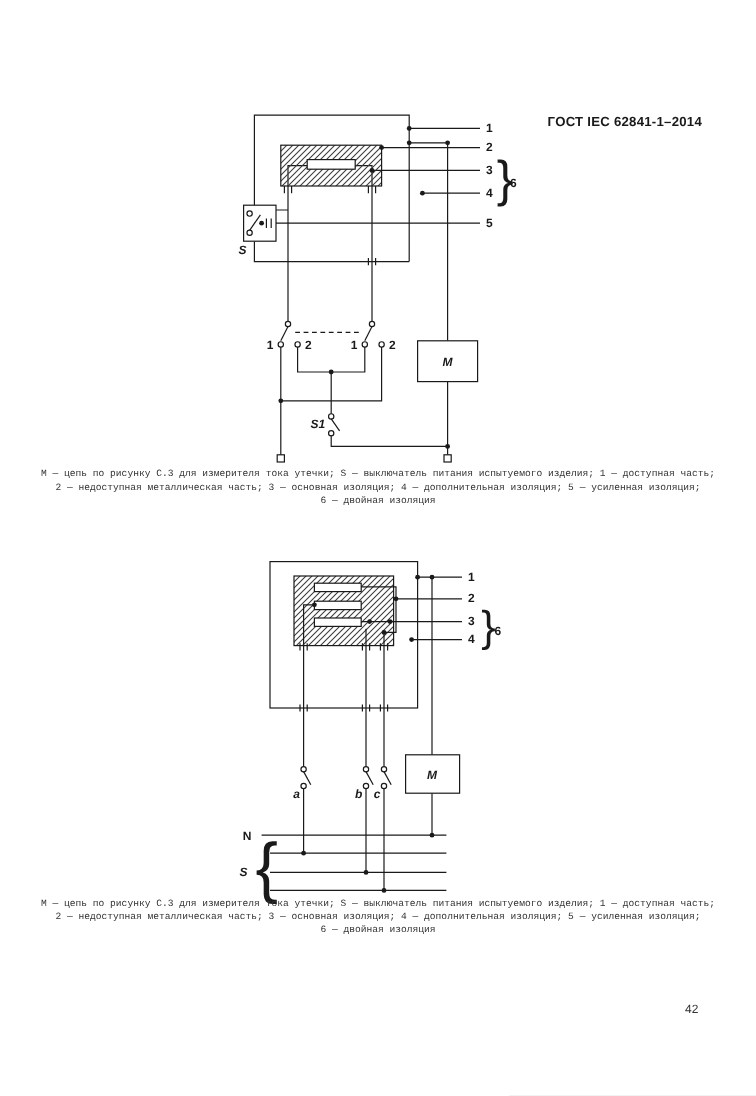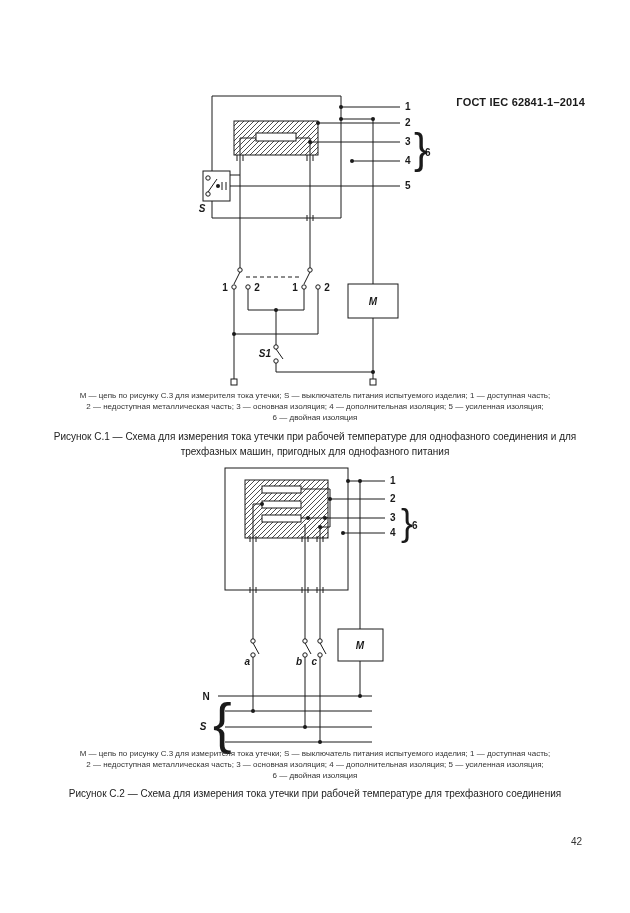--- a/index.html
+++ b/index.html
@@ -10,21 +10,21 @@
   }
   .hdr{
     position:absolute;top:56px;right:45px;font-size:11px;font-weight:bold;
     letter-spacing:.2px;
     margin-top:40px;
   }
   .legend{
     position:absolute;left:15px;width:600px;text-align:center;
     font-size:8px;line-height:11px;color:#333;
   }
-  .legend div{white-space:nowrap;}
+  .legend div{white-space:nowrap;font-family:Liberation Mono, monospace;}
   .cap{
     position:absolute;text-align:center;font-size:10px;line-height:15px;color:#222;
   }
   .cap1{top:429px;left:39px;width:552px;}
   .cap2{top:786px;left:15px;width:600px;}
   .pgnum{position:absolute;top:836px;right:48px;font-size:10px;color:#333;}
   svg{position:absolute;}
   svg text{font-family:"Liberation Sans",sans-serif;fill:#1a1a1a;}
   .lbl{font-size:10px;font-weight:bold;}
   .lbl-i{font-size:10px;font-weight:bold;font-style:italic;}
@@ -138,21 +138,20 @@
     <text class="lbl" x="405" y="189">5</text>
     <text class="brace" x="414" y="152" font-size="42" dominant-baseline="middle">}</text>
     <text class="lbl" x="425" y="156">6</text>
   </svg>
 
   <div class="legend" style="top:390px;">
     <div>М — цепь по рисунку С.3 для измерителя тока утечки; S — выключатель питания испытуемого изделия; 1 — доступная часть;</div>
     <div>2 — недоступная металлическая часть; 3 — основная изоляция; 4 — дополнительная изоляция; 5 — усиленная изоляция;</div>
     <div>6 — двойная изоляция</div>
   </div>
-  <div class="cap cap1">Рисунок С.1 — Схема для измерения тока утечки при рабочей температуре для однофазного соединения и для трехфазных машин, пригодных для однофазного питания</div>
 
   <svg style="left:192px;top:460px;" width="245" height="295" viewBox="192 460 245 295">
     <defs>
       <pattern id="h2" patternUnits="userSpaceOnUse" width="5" height="5">
         <path d="M0 5 L5 0" stroke="#3a3a3a" stroke-width="0.9"></path>
         <path d="M-1.5 1.5 L1.5 -1.5" stroke="#3a3a3a" stroke-width="0.9"></path>
         <path d="M3.5 6.5 L6.5 3.5" stroke="#3a3a3a" stroke-width="0.9"></path>
       </pattern>
     </defs>
 
@@ -245,16 +244,15 @@
     <text class="lbl" x="390" y="536">4</text>
     <text class="brace" x="401" y="525" font-size="36" dominant-baseline="middle">}</text>
     <text class="lbl" x="412" y="529">6</text>
   </svg>
 
   <div class="legend" style="top:748px;">
     <div>М — цепь по рисунку С.3 для измерителя тока утечки; S — выключатель питания испытуемого изделия; 1 — доступная часть;</div>
     <div>2 — недоступная металлическая часть; 3 — основная изоляция; 4 — дополнительная изоляция; 5 — усиленная изоляция;</div>
     <div>6 — двойная изоляция</div>
   </div>
-  <div class="cap cap2">Рисунок С.2 — Схема для измерения тока утечки при рабочей температуре для трехфазного соединения</div>
 
   <div class="pgnum">42</div>
 </div>
 
 </body></html>

